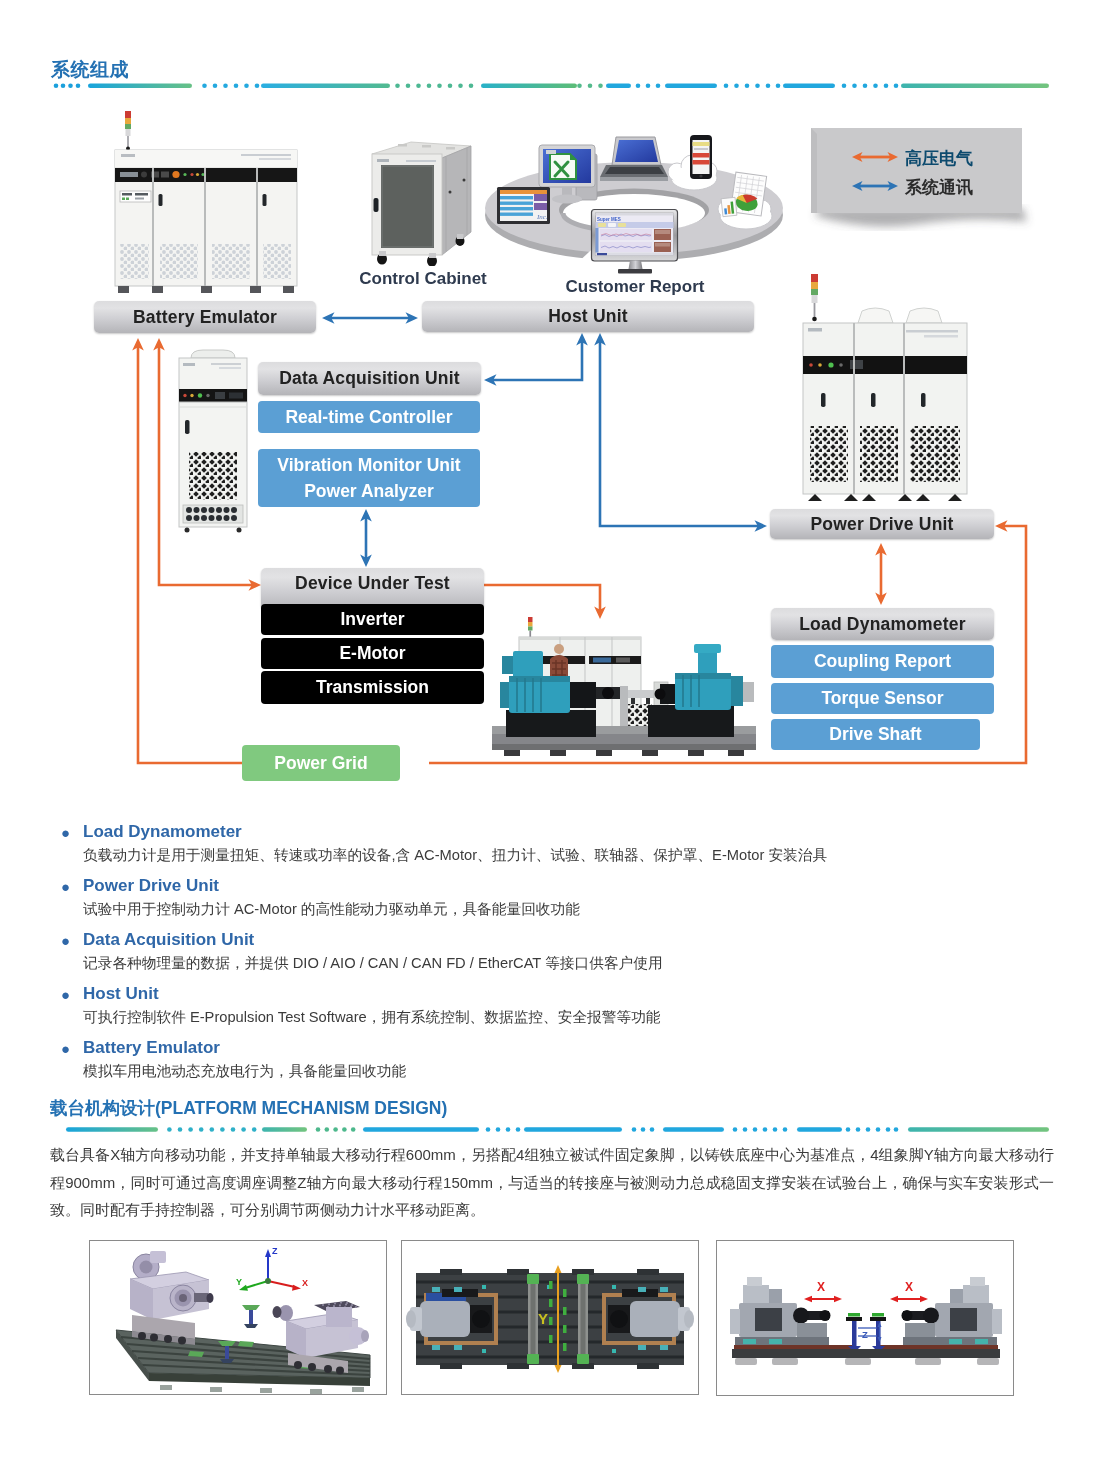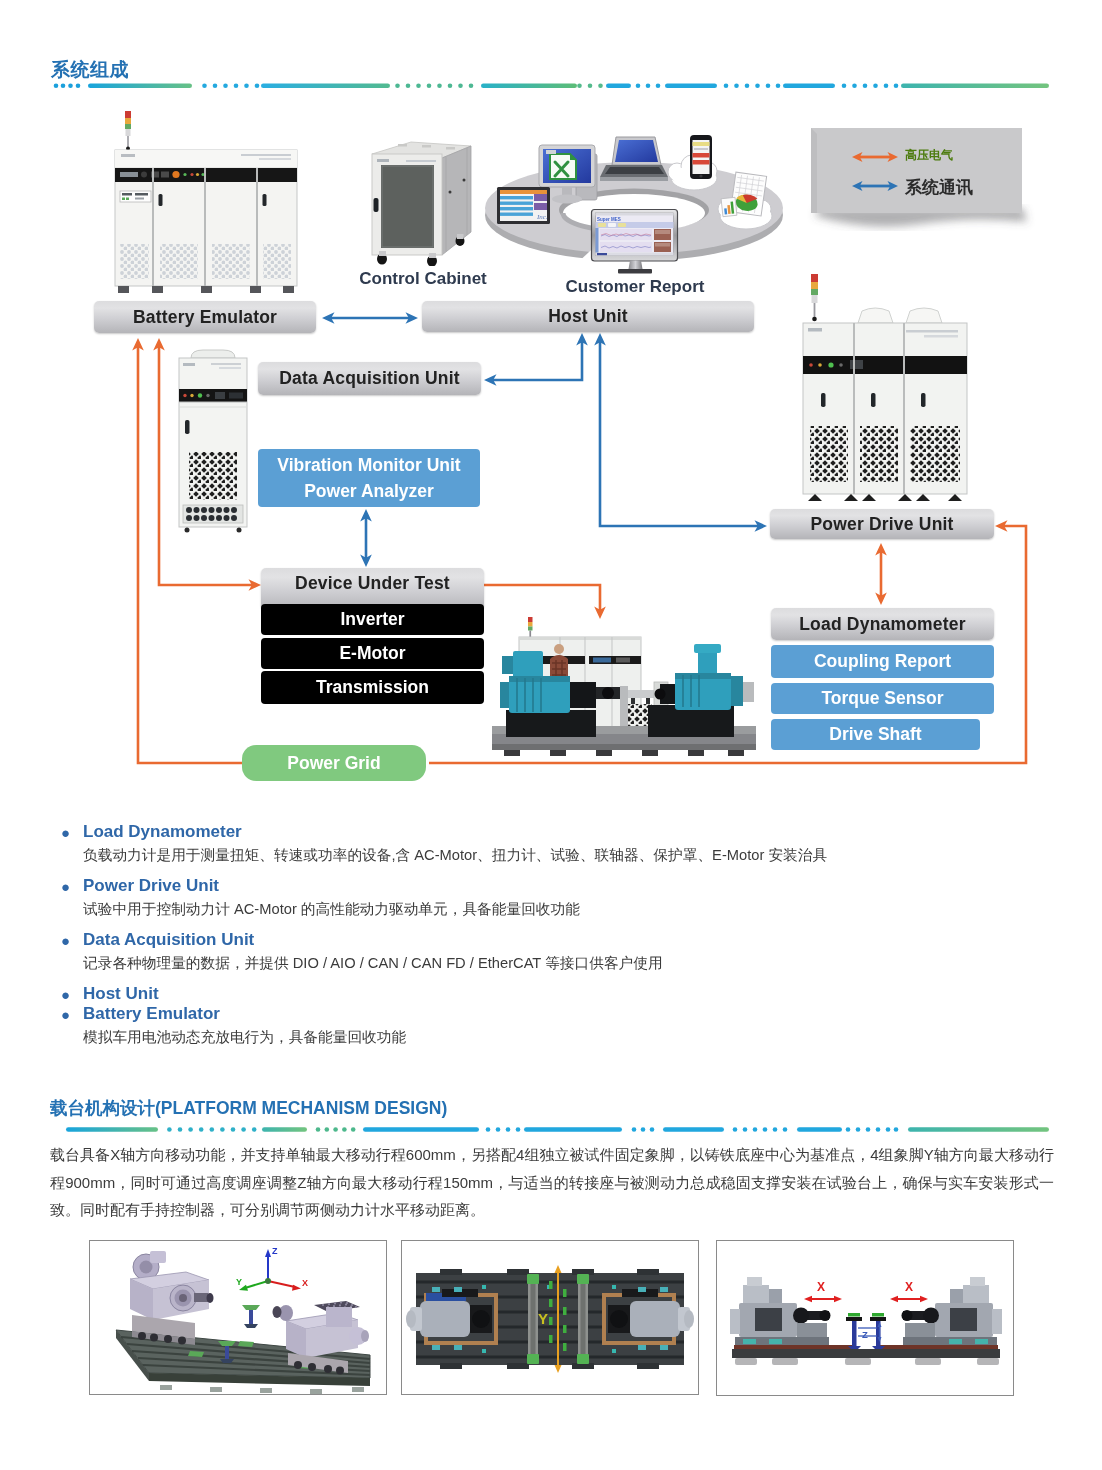--- a/index.html
+++ b/index.html
@@ -108,21 +108,21 @@
       </defs>
     <path d="M20,96 Q75,112 125,104 Q180,96 232,102 L228,88 L24,88 Z" fill="rgba(80,80,84,0.45)" filter="url(#blr)"></path>
     <polygon points="16,8 227,8 227,93 16,93" fill="#c9c9cb"></polygon>
     <polygon points="16,8 22,14 22,93 16,93" fill="#bebec0"></polygon>
   </svg>
   <svg class="abs" style="left:852px; top:148px;" width="46" height="18" viewBox="0 0 46 18">
     <line x1="7" y1="9" x2="39" y2="9" stroke="#e96a31" stroke-width="2.8"></line>
     <path d="M0,9 L10.5,4 L7.8,9 L10.5,14 Z" fill="#e96a31"></path>
       <path d="M46,9 L35.5,4 L38.2,9 L35.5,14 Z" fill="#e96a31"></path>
   </svg>
-  <div class="abs" style="left:905px; top:147px; font-size:12px; font-weight:bold; color:#4d7c0f;">高压电气</div>
+  <div class="abs" style="left:905px; top:147px; font-size:17px; font-weight:bold; color:#0c4a6e;">高压电气</div>
   <svg class="abs" style="left:852px; top:177px;" width="46" height="18" viewBox="0 0 46 18">
     <line x1="7" y1="9" x2="39" y2="9" stroke="#2d74b5" stroke-width="2.8"></line>
     <path d="M0,9 L10.5,4 L7.8,9 L10.5,14 Z" fill="#2d74b5"></path>
       <path d="M46,9 L35.5,4 L38.2,9 L35.5,14 Z" fill="#2d74b5"></path>
   </svg>
   <div class="abs" style="left:905px; top:176px; font-size:17px; font-weight:bold; color:#2b2b2b;">系统通讯</div>
 
   <svg class="abs" style="left:113px; top:110px;" width="186" height="184" viewBox="0 0 186 184">
     <defs>
       <pattern id="vent1" width="7" height="7" patternUnits="userSpaceOnUse">
@@ -306,27 +306,28 @@
     <path d="M995,526 L1007.5,520.2 L1004.2,526 L1007.5,531.8 Z" fill="#e96a31"></path>
 
     <line x1="881" y1="551" x2="881" y2="597" stroke="#e96a31" stroke-width="2.6"></line>
     <path d="M881,543 L875.2,555.5 L881,552.2 L886.8,555.5 Z" fill="#e96a31"></path>
     <path d="M881,605 L875.2,592.5 L881,595.8 L886.8,592.5 Z" fill="#e96a31"></path>
   </svg>
 
   <div class="gbox" style="left:94px;  top:301px; width:222px; height:32px; line-height:32px;">Battery Emulator</div>
   <div class="gbox" style="left:422px; top:301px; width:332px; height:31px; line-height:31px;">Host Unit</div>
   <div class="gbox" style="left:258px; top:362px; width:223px; height:33px; line-height:33px;">Data Acquisition Unit</div>
+  <div class="bbox" style="left:258px; top:401px; width:222px; height:32px; line-height:32px;">Real-time Controller</div>
   <div class="bbox" style="left:258px; top:437px; width:222px; height:33px; line-height:33px;margin-top:12px;">Vibration Monitor Unit</div>
   <div class="bbox" style="left:258px; top:475px; width:222px; height:32px; line-height:32px;">Power Analyzer</div>
   <div class="gbox" style="left:261px; top:568px; width:223px; height:42px; line-height:30px;">Device Under Test</div>
   <div class="tbox" style="left:261px; top:604px; width:223px; height:31px; line-height:31px;">Inverter</div>
   <div class="tbox" style="left:261px; top:671px; width:223px; height:33px; line-height:33px;">Transmission</div>
   <div class="tbox" style="left:261px; top:638px; width:223px; height:31px; line-height:31px;">E-Motor</div>
-  <div class="pgbox" style="left:242px; top:745px; width:184px; height:36px; line-height:36px;border-radius:14px;">Power Grid</div>
+  <div class="pgbox" style="left:242px; top:745px; width:158px; height:36px; line-height:36px;">Power Grid</div>
   <div class="gbox" style="left:770px; top:509px; width:224px; height:30px; line-height:30px;">Power Drive Unit</div>
   <div class="gbox" style="left:771px; top:608px; width:223px; height:32px; line-height:32px;">Load Dynamometer</div>
   <div class="bbox" style="left:771px; top:645px; width:223px; height:33px; line-height:33px;">Coupling Report</div>
   <div class="bbox" style="left:771px; top:683px; width:223px; height:31px; line-height:31px;">Torque Sensor</div>
   <div class="bbox" style="left:771px; top:719px; width:209px; height:31px; line-height:31px;">Drive Shaft</div>
 
   <svg class="abs" style="left:370px; top:140px;" width="115" height="126" viewBox="0 0 115 126">
 
     <polygon points="2,14 41,2 101,6 72,18" fill="#e3e3e1" stroke="#c5c5c3" stroke-width="0.8"></polygon>
     <rect x="28" y="4" width="9" height="2.5" fill="#c9c9c7"></rect>
@@ -566,20 +567,21 @@
   <div class="lbl" style="left:565px; top:277px; width:140px; white-space:nowrap;text-align:center;">Customer Report</div>
 
   <div class="abs" style="left:60px; top:822px; width:1000px;">
     <div class="bullti"><span class="dt">●</span>Load Dynamometer</div>
     <div class="bulldesc">负载动力计是用于测量扭矩、转速或功率的设备,含 AC-Motor、扭力计、试验、联轴器、保护罩、E-Motor 安装治具</div>
     <div class="bullti"><span class="dt">●</span>Power Drive Unit</div>
     <div class="bulldesc">试验中用于控制动力计 AC-Motor 的高性能动力驱动单元，具备能量回收功能</div>
     <div class="bullti"><span class="dt">●</span>Data Acquisition Unit</div>
     <div class="bulldesc">记录各种物理量的数据，并提供 DIO / AIO / CAN / CAN FD / EtherCAT 等接口供客户使用</div>
     <div class="bullti"><span class="dt">●</span>Host Unit</div>
+    <div class="bulldesc">可执行控制软件 E-Propulsion Test Software，拥有系统控制、数据监控、安全报警等功能</div>
     <div class="bullti"><span class="dt">●</span>Battery Emulator</div>
     <div class="bulldesc">模拟车用电池动态充放电行为，具备能量回收功能</div>
   </div>
 
   <div class="abs h1" style="left:50px; top:1096px; font-size:17.5px; letter-spacing:0;">载台机构设计(PLATFORM MECHANISM DESIGN)</div>
   <svg class="abs" style="left:48px; top:1127px;" width="1005" height="6" viewBox="0 0 1005 6">
     <rect x="18" y="0.2" width="92" height="4.6" rx="2.3" fill="url(#bg1)"></rect>
     <g fill="#2fb0c8">
       <circle cx="121.4" cy="2.5" r="2.3"></circle>
         <circle cx="132" cy="2.5" r="2.3"></circle>

